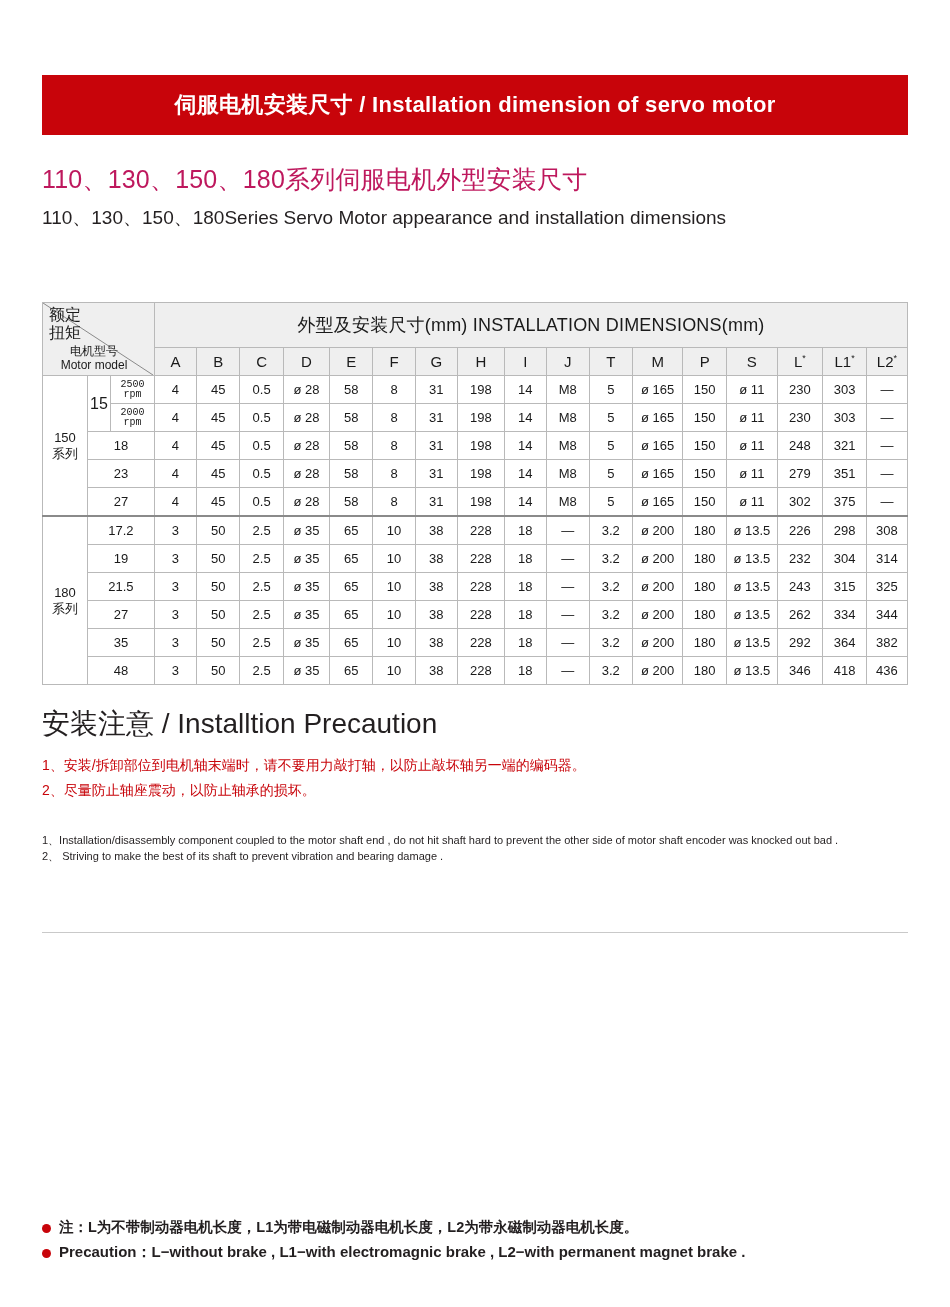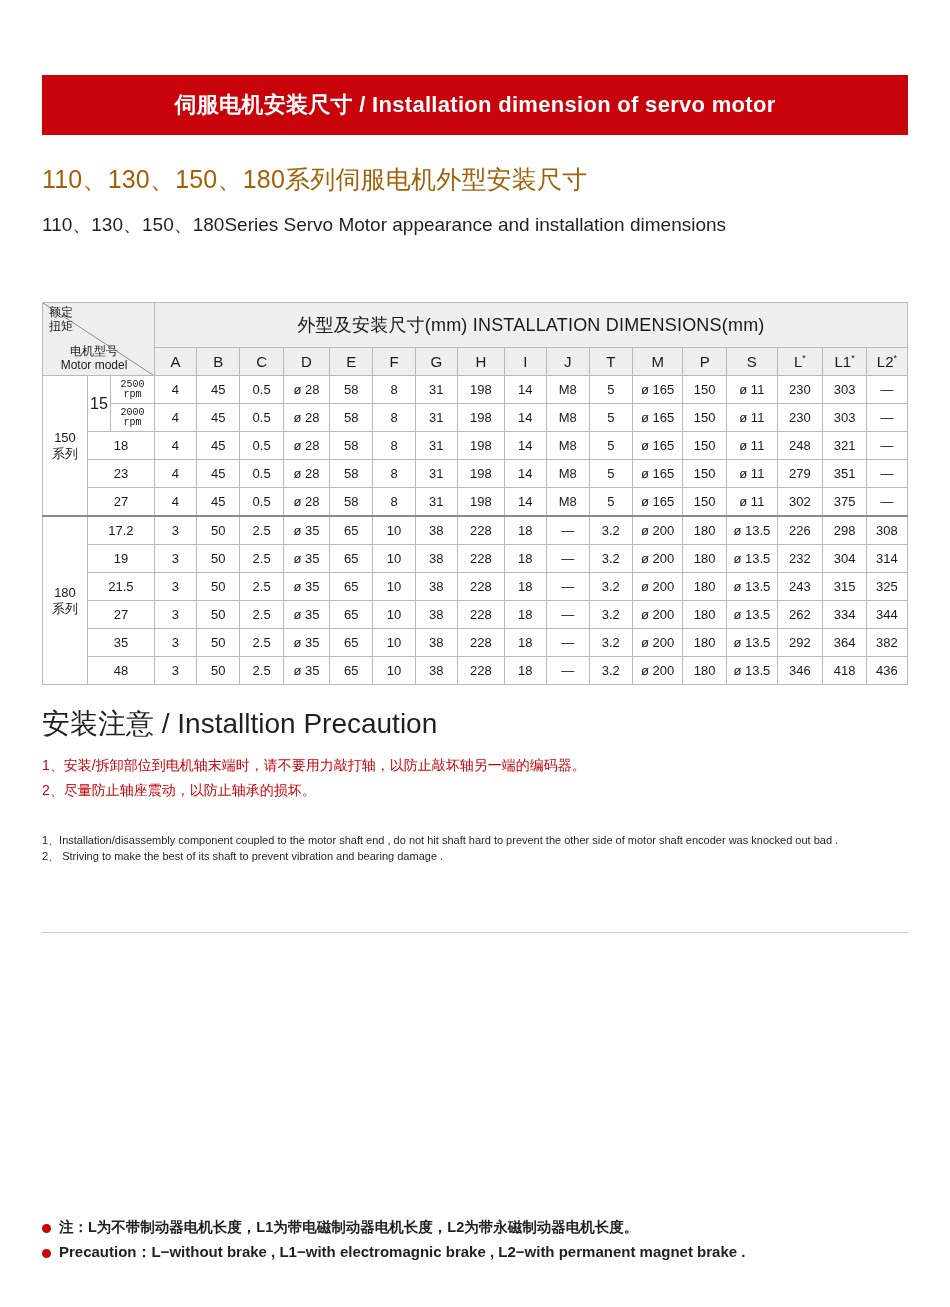--- a/index.html
+++ b/index.html
@@ -35,32 +35,31 @@
     letter-spacing: 0.3px;
     white-space: nowrap;
   }
 
   
   .sec-title-cn {
     position: absolute;
     left: 42px;
     top: 163px;
     font-size: 25px;
-    color: #a16207;
+    color: #be185d;
     letter-spacing: 0.2px;
     white-space: nowrap;
   }
   .sec-title-en {
     position: absolute;
     left: 42px;
     top: 205px;
     font-size: 19px;
     color: #231f20;
     white-space: nowrap;
-    margin-top: 7px;
   }
 
   
   .table-wrap {
     position: absolute;
     left: 42px;
     top: 302px;
     width: 866px;
   }
   table.dim {
@@ -92,21 +91,21 @@
     left: 0; top: 0;
     width: 100%; height: 100%;
   }
   .corner-a {
     position: absolute;
     left: 6px;
     top: 3px;
     width: 48px;
     text-align: left;
     line-height: 1.15;
-    font-size: 12px;
+    font-size: 16px;
   }
   .corner-b {
     position: absolute;
     left: 3px;
     bottom: 2px;
     width: 96px;
     text-align: center;
     line-height: 1.15;
     font-size: 12px;
   }

